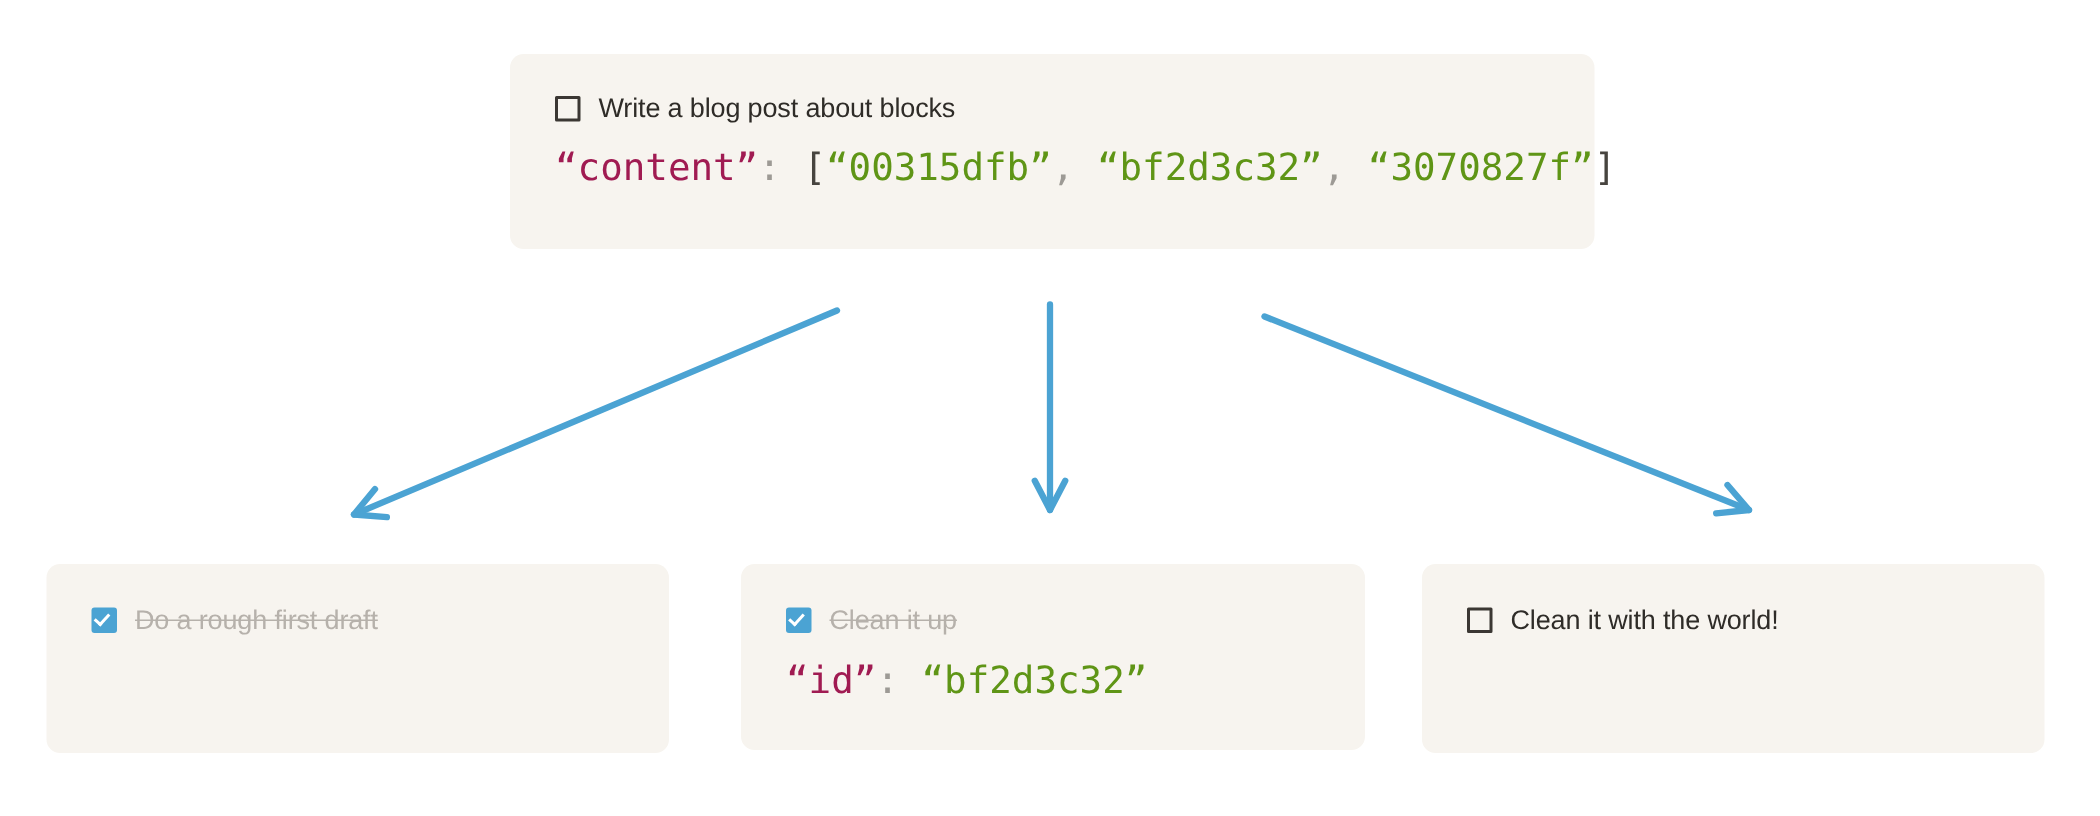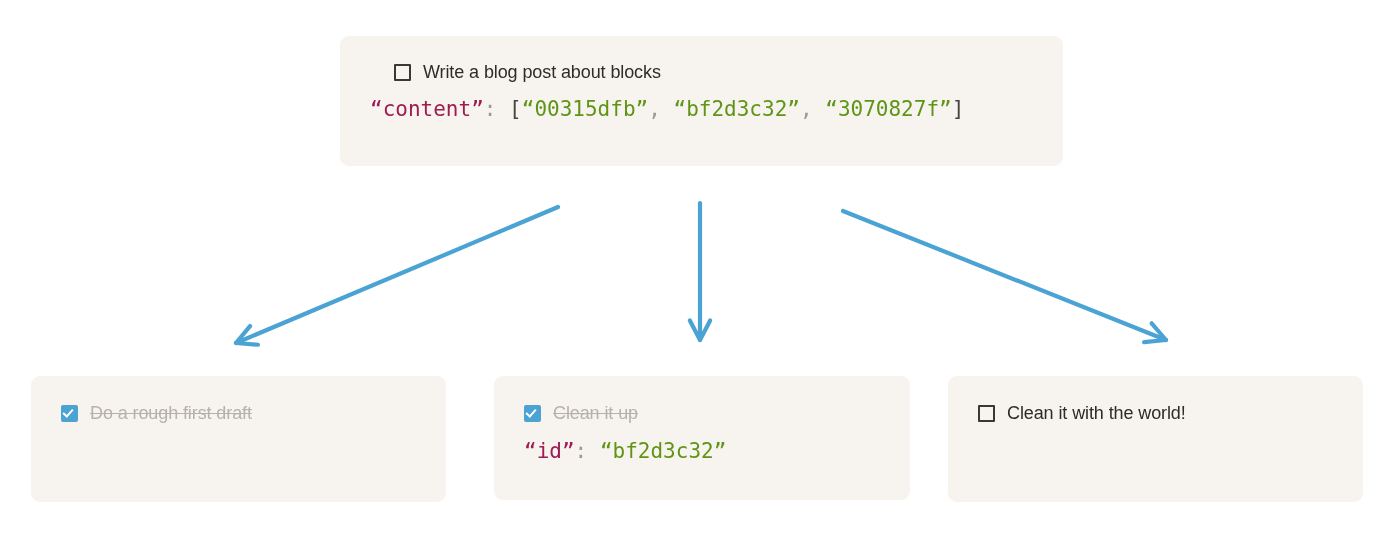--- a/index.html
+++ b/index.html
@@ -31,21 +31,21 @@
   #card-root   { left: 340px; top: 36px;  width: 723px; height: 130px; }
   #card-child-0 { left: 31px;  top: 376px; width: 415px; height: 126px; }
   #card-child-1 { left: 494px; top: 376px; width: 416px; height: 124px; }
   #card-child-2 { left: 948px; top: 376px; width: 415px; height: 126px; }
 
   .todo-row {
     position: absolute;
     display: flex;
     align-items: center;
   }
-  #card-root .todo-row   { left: 30px; top: 26px; margin-left: 24px; }
+  #card-root .todo-row   { left: 30px; top: 26px; }
   .card-child .todo-row  { left: 30px; top: 27px; }
 
   .checkbox {
     width: 17px;
     height: 17px;
     box-sizing: border-box;
     flex: 0 0 auto;
     position: relative;
   }
   .checkbox.unchecked {
@@ -79,21 +79,21 @@
   }
   .todo-label.done {
     color: #b6b1ab;
     text-decoration: line-through;
     text-decoration-thickness: 1.4px;
   }
 
   .json-row {
     position: absolute;
     font-family: "DejaVu Sans Mono", monospace;
-    font-size: 21px;
+    font-size: 25px;
     white-space: pre;
     letter-spacing: 0px;
   }
   #card-root .json-row  { left: 30px; top: 61px; }
   .card-child .json-row { left: 30px; top: 63px; }
 
   .j-key    { color: #a01b52; }
   .j-punct  { color: #9d9a95; }
   .j-str    { color: #5f9516; }
   .j-bracket{ color: #47443f; }

